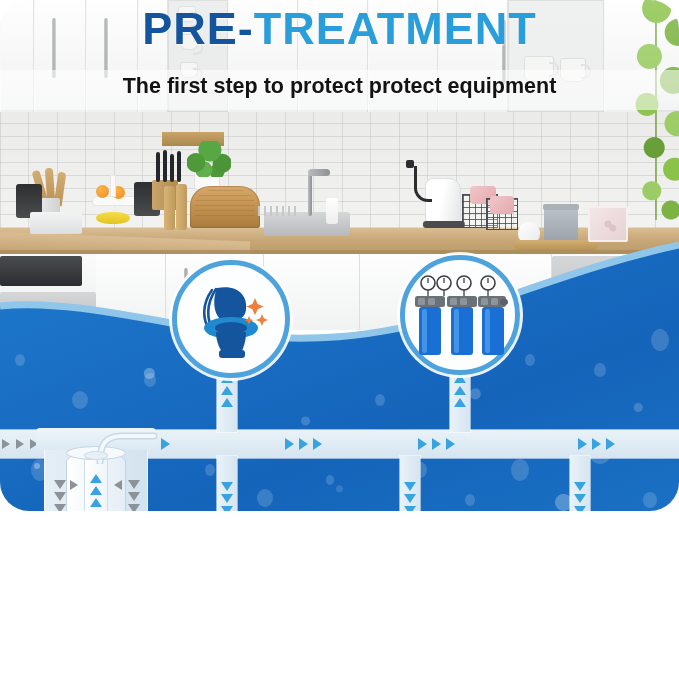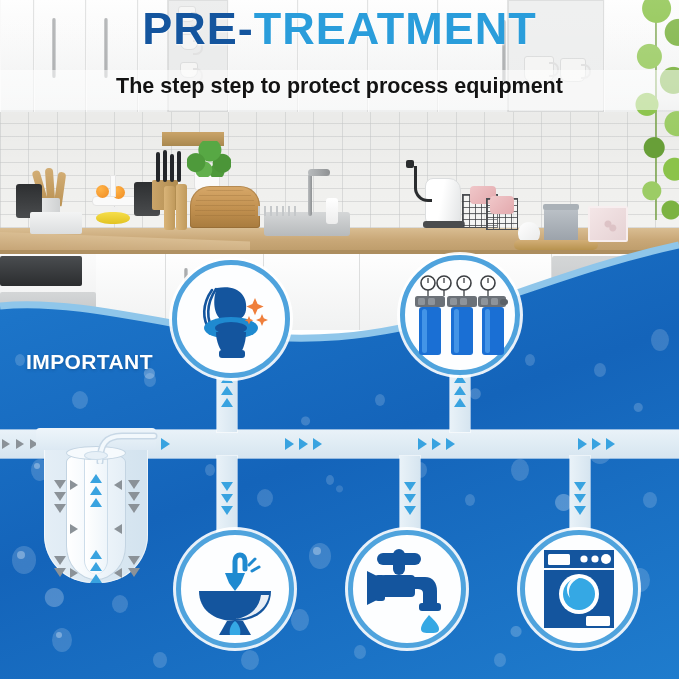--- a/index.html
+++ b/index.html
@@ -4,22 +4,23 @@
 <style>
   * { box-sizing: border-box; margin: 0; padding: 0; }
   html, body {
     width: 679px; height: 679px;
     font-family: "Liberation Sans", sans-serif;
     overflow: hidden;
     background: #ffffff;
   }
   #stage {
     position: relative;
-    width: 679px; height: 679px;
+    width: 679px; height: 511px;
     overflow: hidden;
+    border-radius: 29px;
   }
 
   
   .photo {
     position: absolute; left: 0; top: 0; width: 679px; height: 330px;
     background: #f2f2f0;
     overflow: hidden;
   }
   
   .wall {
@@ -475,21 +476,21 @@
     <div class="ivy"></div>
     <div class="photo-haze"></div>
   </div>
 
   <div class="subtitle-band"></div>
   <div class="title-wrap">
     <div class="title">
       <span class="part-a">PRE-</span><span class="part-b">TREATMENT</span>
     </div>
   </div>
-  <div class="subtitle">The step step to protect process equipment</div>
+  <div class="subtitle">The first step to protect protect equipment</div>
 
   <div class="waterwrap">
     <div class="water-clip"></div>
     <svg class="water-drops" width="679" height="679">
       <g fill="#ffffff" opacity="0.22">
         <ellipse cx="40" cy="470" rx="9" ry="11"></ellipse>
         <ellipse cx="96" cy="516" rx="6" ry="7"></ellipse>
         <ellipse cx="24" cy="560" rx="12" ry="14"></ellipse>
         <ellipse cx="120" cy="604" rx="8" ry="9"></ellipse>
         <ellipse cx="62" cy="640" rx="10" ry="12"></ellipse>
@@ -527,21 +528,20 @@
         <ellipse cx="637" cy="575" rx="3" ry="3"></ellipse>
         <ellipse cx="59" cy="635" rx="3" ry="3"></ellipse>
       </g>
     </svg>
     <svg class="water-edge" width="679" height="120" viewBox="0 0 679 120">
       <path d="M 0,74 C 60,68 130,84 210,98 C 300,114 380,106 460,80 C 540,54 600,30 679,13" fill="none" stroke="#8fc6ea" stroke-width="7"></path>
     </svg>
   </div>
 
   <div class="stage-label">
-    <span class="l1">IMPORTANT</span>
   </div>
 
   <div class="pipes">
 
     <div class="pipe" style="left:0;top:430px;width:679px;height:28px;"></div>
 
     <div class="pipe v" style="left:217px;top:370px;width:20px;height:62px;"></div>
     <div class="pipe v" style="left:450px;top:370px;width:20px;height:62px;"></div>
 
     <div class="pipe v" style="left:217px;top:456px;width:20px;height:92px;"></div>

